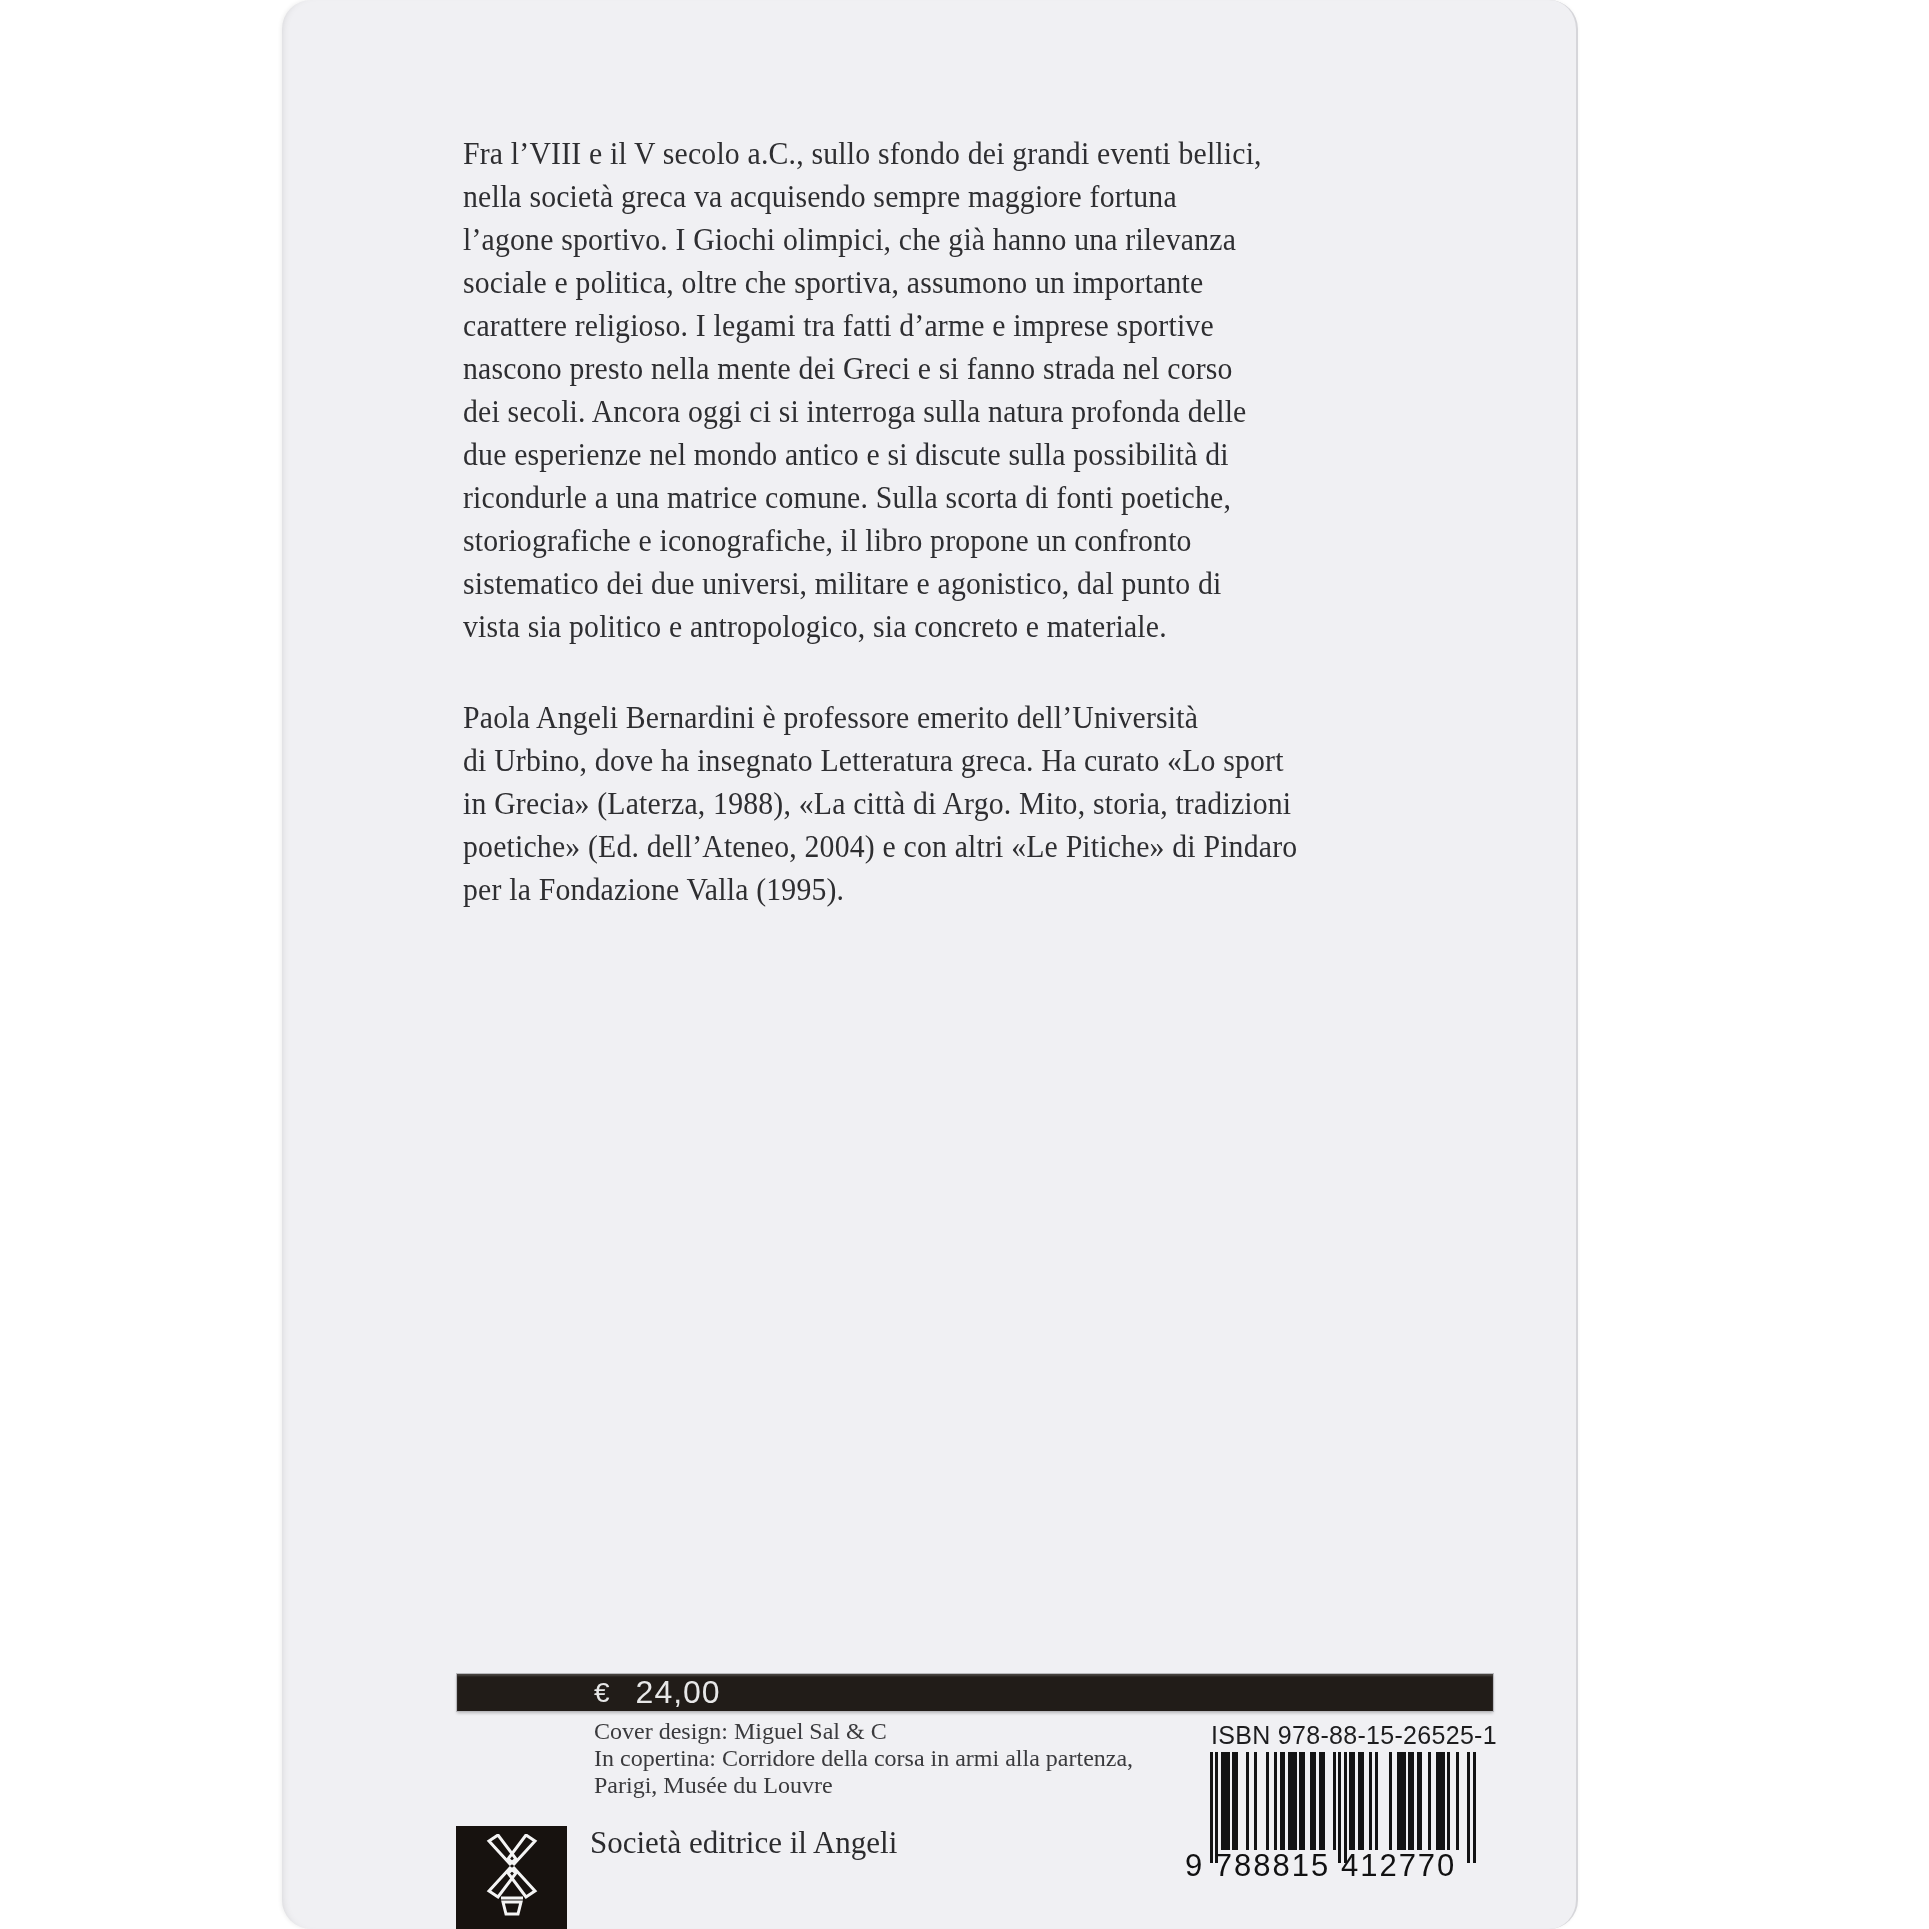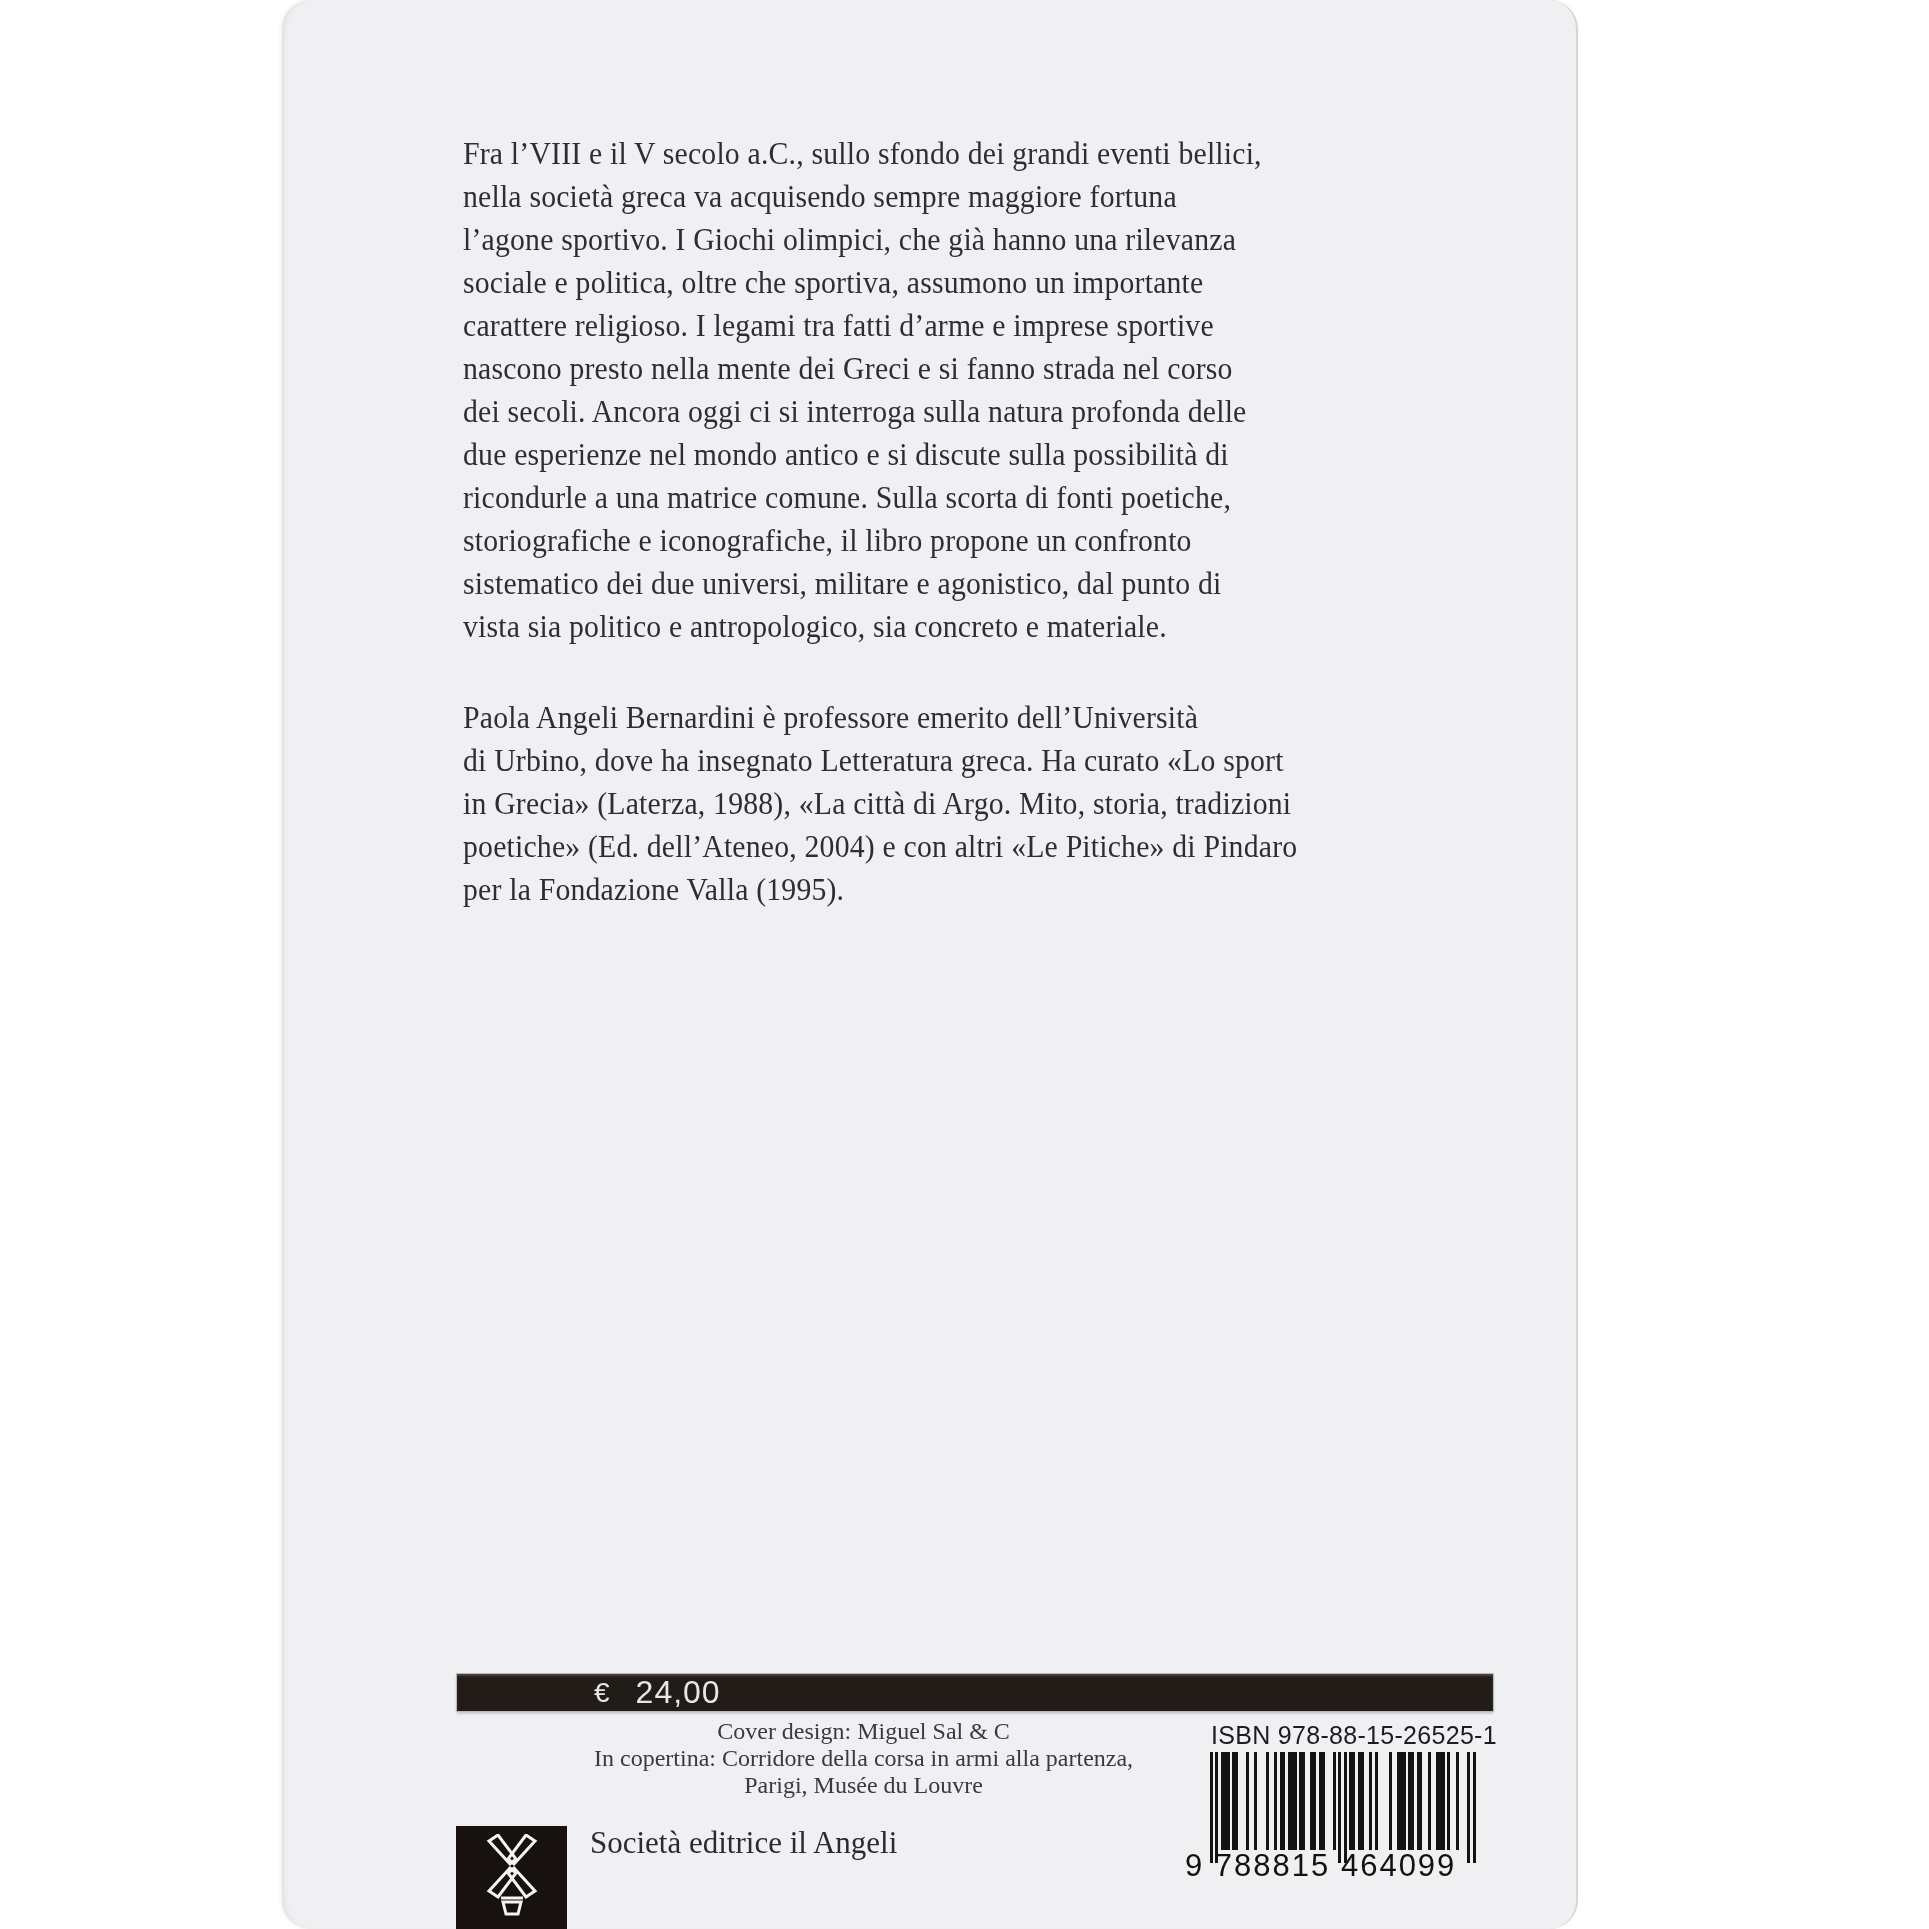--- a/index.html
+++ b/index.html
@@ -77,21 +77,20 @@
     color: #e7e7e7;
   }
   .credits-text {
     position: absolute;
     left: 312px;
     top: 1718px;
     font-size: 24px;
     line-height: 27px;
     color: #3a3a3d;
     white-space: pre-line;
-    text-align: center;
   }
   .isbn-label {
     position: absolute;
     left: 929px;
     top: 1721px;
     font-family: "Liberation Sans", sans-serif;
     font-size: 25px;
     letter-spacing: 0.3px;
     color: #1d1d1f;
   }
@@ -213,21 +212,21 @@
         <rect x="228.51" y="0" width="3.07" height="99"></rect>
         <rect x="231.33" y="0" width="3.07" height="99"></rect>
         <rect x="234.15" y="0" width="3.07" height="99"></rect>
         <rect x="239.79" y="0" width="3.07" height="99"></rect>
         <rect x="248.25" y="0" width="3.07" height="99"></rect>
         <rect x="259.54" y="0" width="3.07" height="112"></rect>
         <rect x="265.18" y="0" width="3.07" height="112"></rect>
       </svg>
   </div>
 
-  <div class="barcode-digits">9 788815 464099</div>
+  <div class="barcode-digits">9 788815 412770</div>
 
   <div class="logo-box">
     <span>
       <svg width="66" height="84" viewBox="0 0 66 84" fill="none" stroke="#f4f4f4" stroke-width="3" stroke-linejoin="miter">
 
         <path d="M31 30 L10 7 L19 1 L37 25 Z"></path>
         <path d="M35 30 L56 7 L47 1 L29 25 Z"></path>
         <path d="M31 34 L10 57 L19 63 L37 39 Z"></path>
         <path d="M35 34 L56 57 L47 63 L29 39 Z"></path>
 

